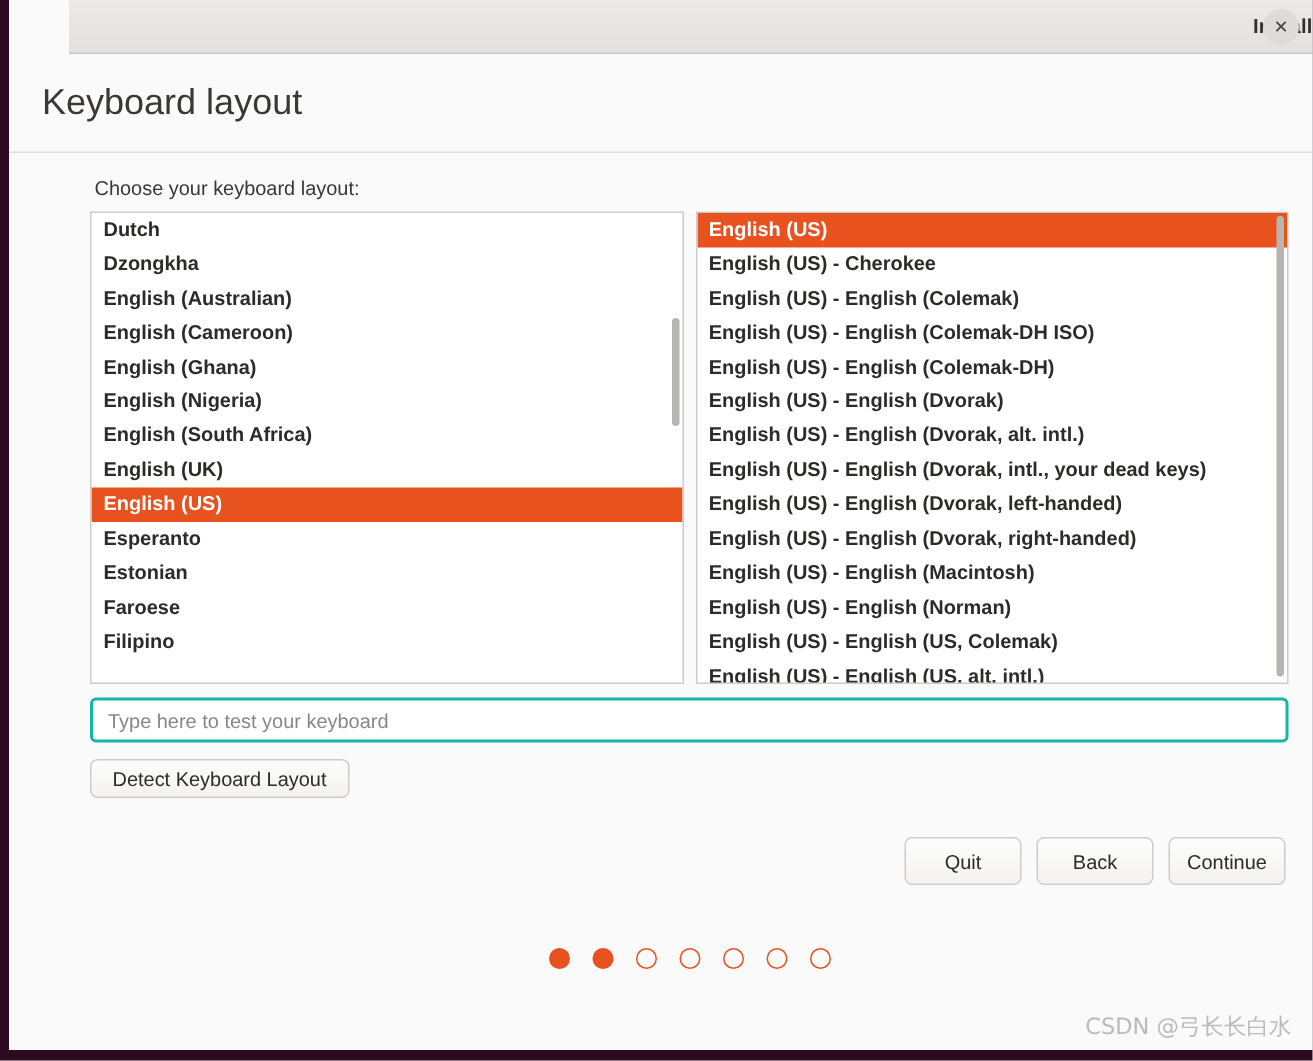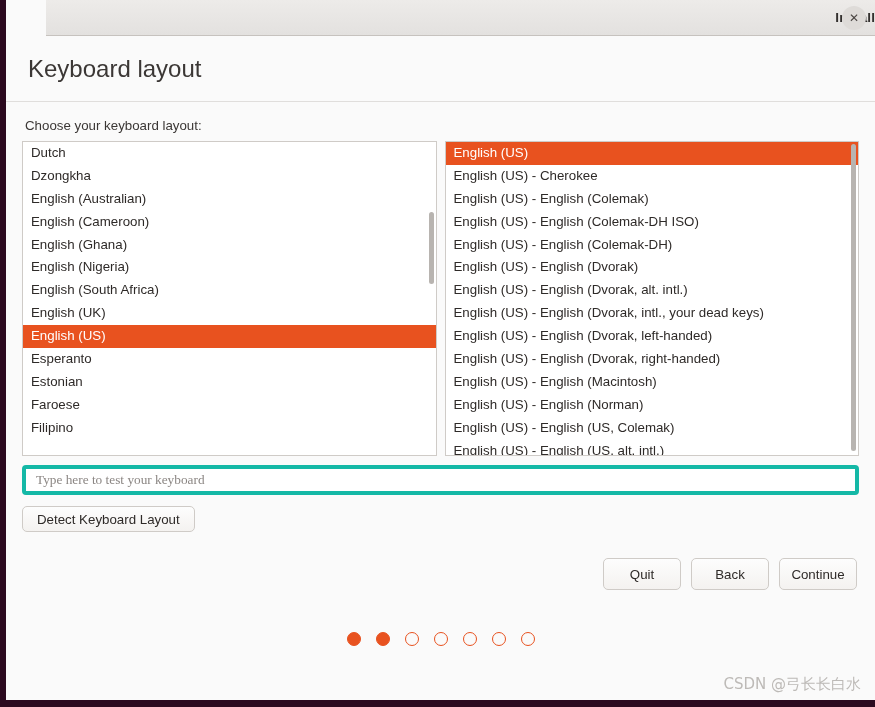--- a/index.html
+++ b/index.html
@@ -82,20 +82,21 @@
     font-weight: normal;
   }
 
   
   .content {
     flex: 1;
     background: #fafafa;
     padding: 0 16px;
     box-sizing: border-box;
     position: relative;
+    margin-left: 38px;
   }
   .choose-label {
     font-size: 13.3px;
     color: #3b3735;
     padding: 16px 2px 8px 3px;
   }
 
   
   .lists-row {
     display: flex;
@@ -107,20 +108,21 @@
     background: #ffffff;
     border: 1px solid #cfcbc7;
     position: relative;
     overflow: hidden;
     box-sizing: border-box;
   }
   .list-inner {
     padding: 0;
     margin: 0;
     list-style: none;
+    font-weight: bold;
   }
   .list-item {
     font-size: 13.3px;
     color: #2e2a28;
     height: 22.9px;
     line-height: 22.9px;
     padding-left: 8px;
     white-space: nowrap;
     overflow: hidden;
     cursor: default;
@@ -140,25 +142,25 @@
     background: #b8b4b0;
   }
   .scroll-left { top: 70px; height: 72px; }
   .scroll-right { top: 2px; height: 307px; }
 
   
   .test-input {
     margin-top: 9px;
     width: 100%;
     height: 30px;
-    border: 4px solid #14b8a6;
+    border: 2px solid #14b8a6;
     border-radius: 4px;
     background: #ffffff;
     font-size: 13.3px;
-    font-family: Liberation Serif, serif;
+    font-family: Liberation Sans, sans-serif;
     color: #701a75;
     padding: 0 10px;
     box-sizing: border-box;
   }
   .test-input::placeholder { color: #8b8683; }
 
   .detect-btn {
     margin-top: 11px;
     height: 26px;
     padding: 0 14px;

